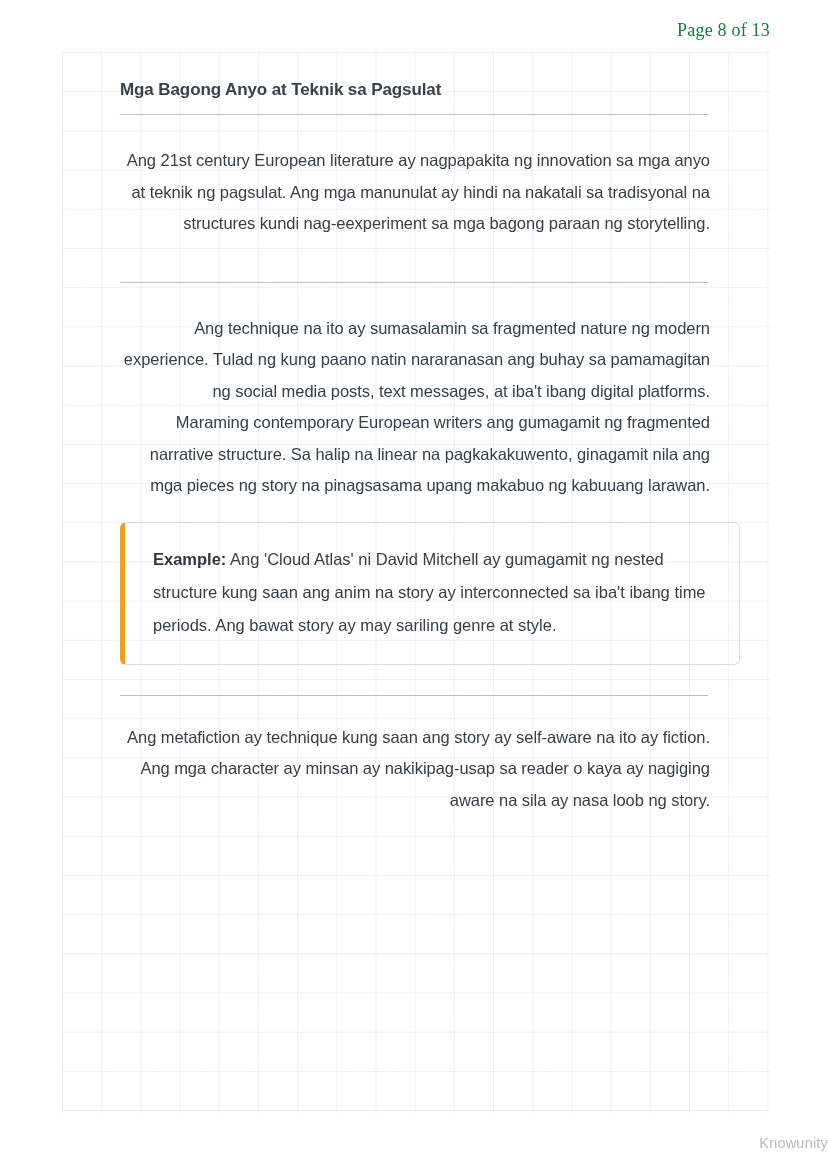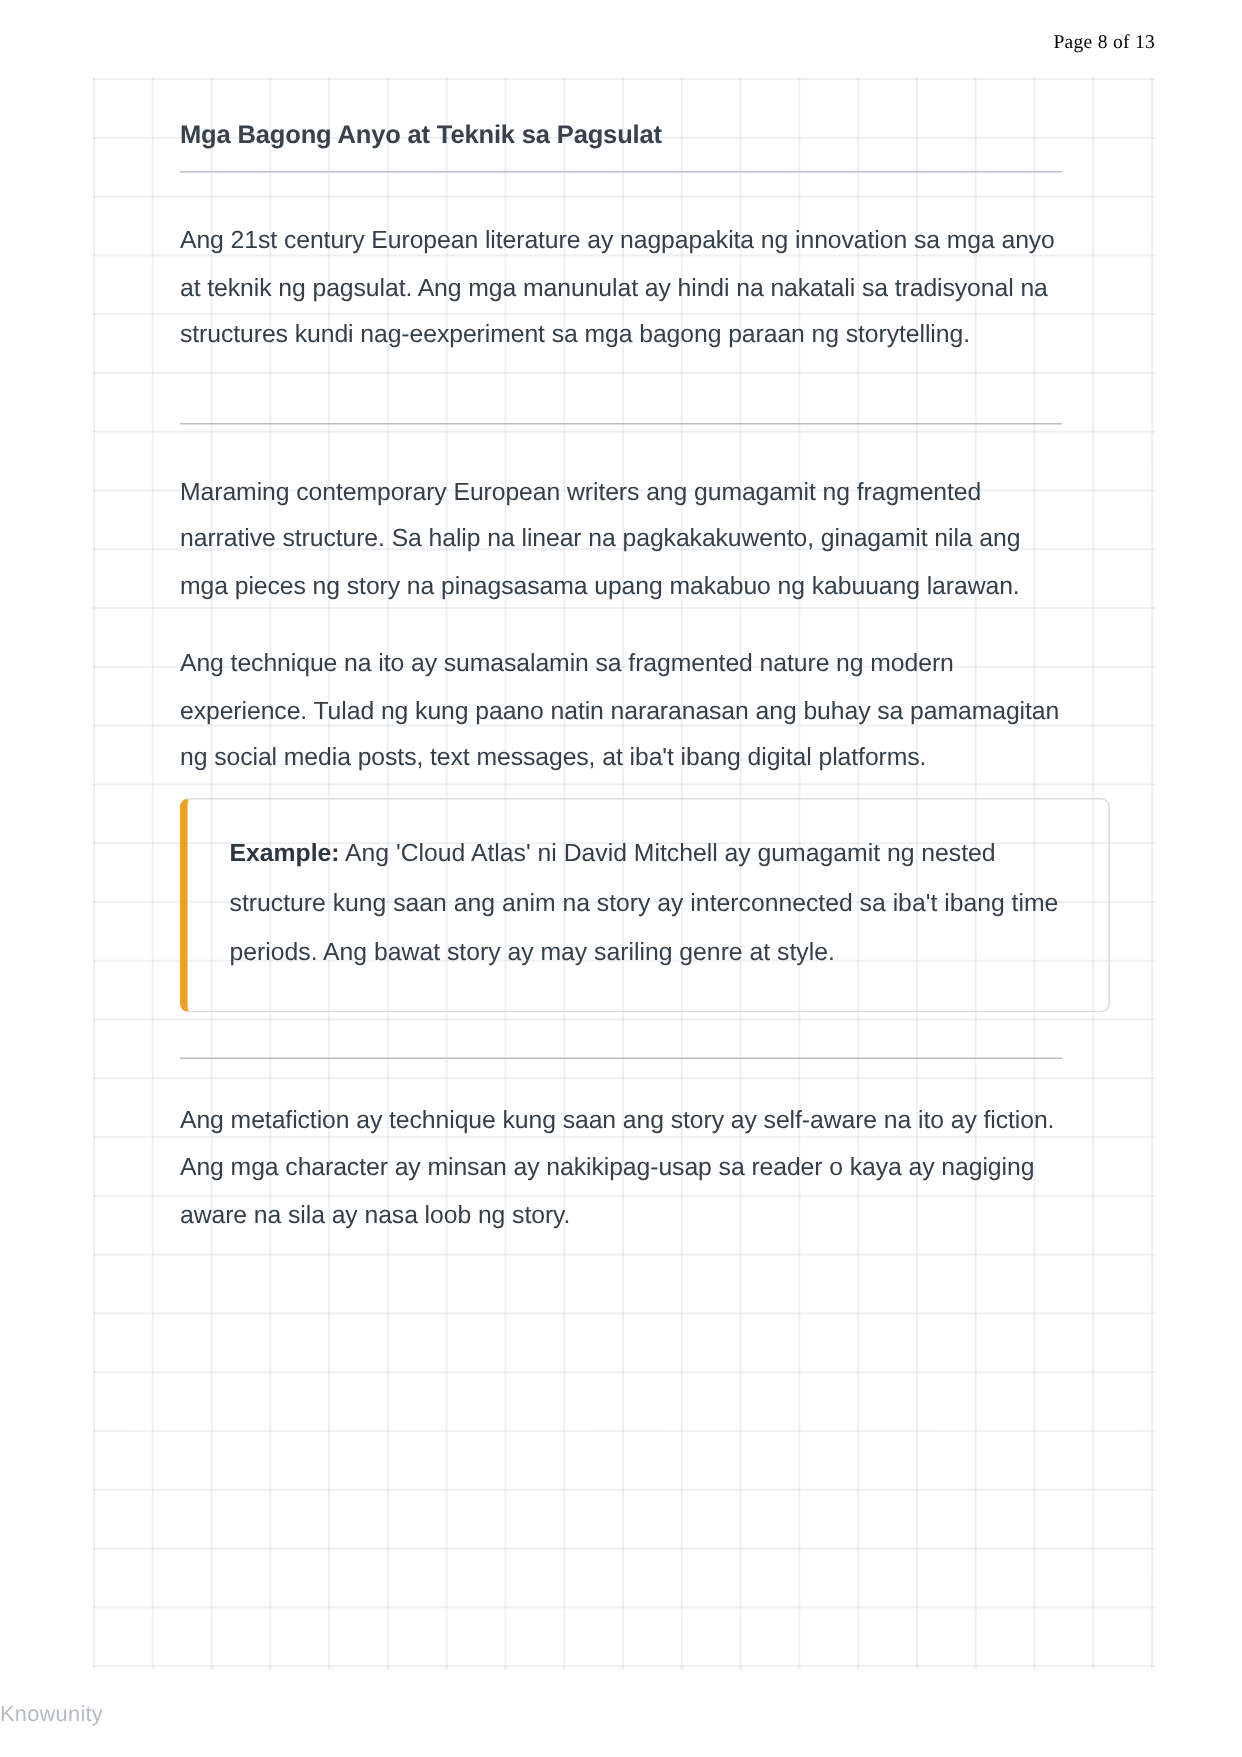--- a/index.html
+++ b/index.html
@@ -29,22 +29,22 @@
     background-size: 39.2px 39.2px;
     pointer-events: none;
     z-index: 0;
   }
 
   .page-header {
     position: absolute;
     top: 20px;
     right: 58px;
     font-family: "Liberation Serif", serif;
-    font-size: 13px;
-    color: #000000;
+    font-size: 18px;
+    color: #15803d;
     letter-spacing: 0.2px;
     z-index: 2;
   }
 
   .content {
     position: relative;
     z-index: 1;
     margin: 0 58px 0 120px;
     padding-top: 80px;
   }
@@ -64,20 +64,21 @@
   }
   .rule.tight { margin-bottom: 26px; }
 
   p.body-text {
     font-size: 16.5px;
     line-height: 31.5px;
     color: #333f4a;
     margin: 0 0 20px 0;
     max-width: 590px;
     letter-spacing: -0.05px;
+    text-align: right;
   }
   p.body-text.last { margin-bottom: 0; }
 
   .spacer-lg { height: 30px; }
   .spacer-md { height: 22px; }
 
   .example-box {
     border: 1px solid #d9dde1;
     border-left: 5px solid #f0a020;
     border-radius: 6px;
@@ -97,21 +98,21 @@
   .example-label {
     font-weight: bold;
     color: #2c3742;
   }
 
   .footer {
     position: absolute;
     bottom: 20px;
     left: 0;
     right: 0;
-    text-align: left;
+    text-align: right;
     font-size: 14.5px;
     color: #b6bbc1;
     letter-spacing: 0.2px;
     z-index: 2;
   }
 </style>
 </head>
 <body>
 
 <div class="page-grid"></div>
@@ -120,22 +121,22 @@
 
 <div class="content">
 
   <h2 class="section-title">Mga Bagong Anyo at Teknik sa Pagsulat</h2>
   <div class="rule"></div>
   <p class="body-text">Ang 21st century European literature ay nagpapakita ng innovation sa mga anyo at teknik ng pagsulat. Ang mga manunulat ay hindi na nakatali sa tradisyonal na structures kundi nag-eexperiment sa mga bagong paraan ng storytelling.</p>
 
   <div class="spacer-md"></div>
 
   <div class="rule"></div>
+  <p class="body-text last">Ang technique na ito ay sumasalamin sa fragmented nature ng modern experience. Tulad ng kung paano natin nararanasan ang buhay sa pamamagitan ng social media posts, text messages, at iba't ibang digital platforms.</p>
   <p class="body-text">Maraming contemporary European writers ang gumagamit ng fragmented narrative structure. Sa halip na linear na pagkakakuwento, ginagamit nila ang mga pieces ng story na pinagsasama upang makabuo ng kabuuang larawan.</p>
-  <p class="body-text last">Ang technique na ito ay sumasalamin sa fragmented nature ng modern experience. Tulad ng kung paano natin nararanasan ang buhay sa pamamagitan ng social media posts, text messages, at iba't ibang digital platforms.</p>
 
   <div class="example-box">
     <p><span class="example-label">Example:</span><span> Ang 'Cloud Atlas' ni David Mitchell ay gumagamit ng nested structure kung saan ang anim na story ay interconnected sa iba't ibang time periods. Ang bawat story ay may sariling genre at style.</span></p>
   </div>
 
   <div class="spacer-lg"></div>
 
   <div class="rule tight"></div>
   <p class="body-text last">Ang metafiction ay technique kung saan ang story ay self-aware na ito ay fiction. Ang mga character ay minsan ay nakikipag-usap sa reader o kaya ay nagiging aware na sila ay nasa loob ng story.</p>
 

